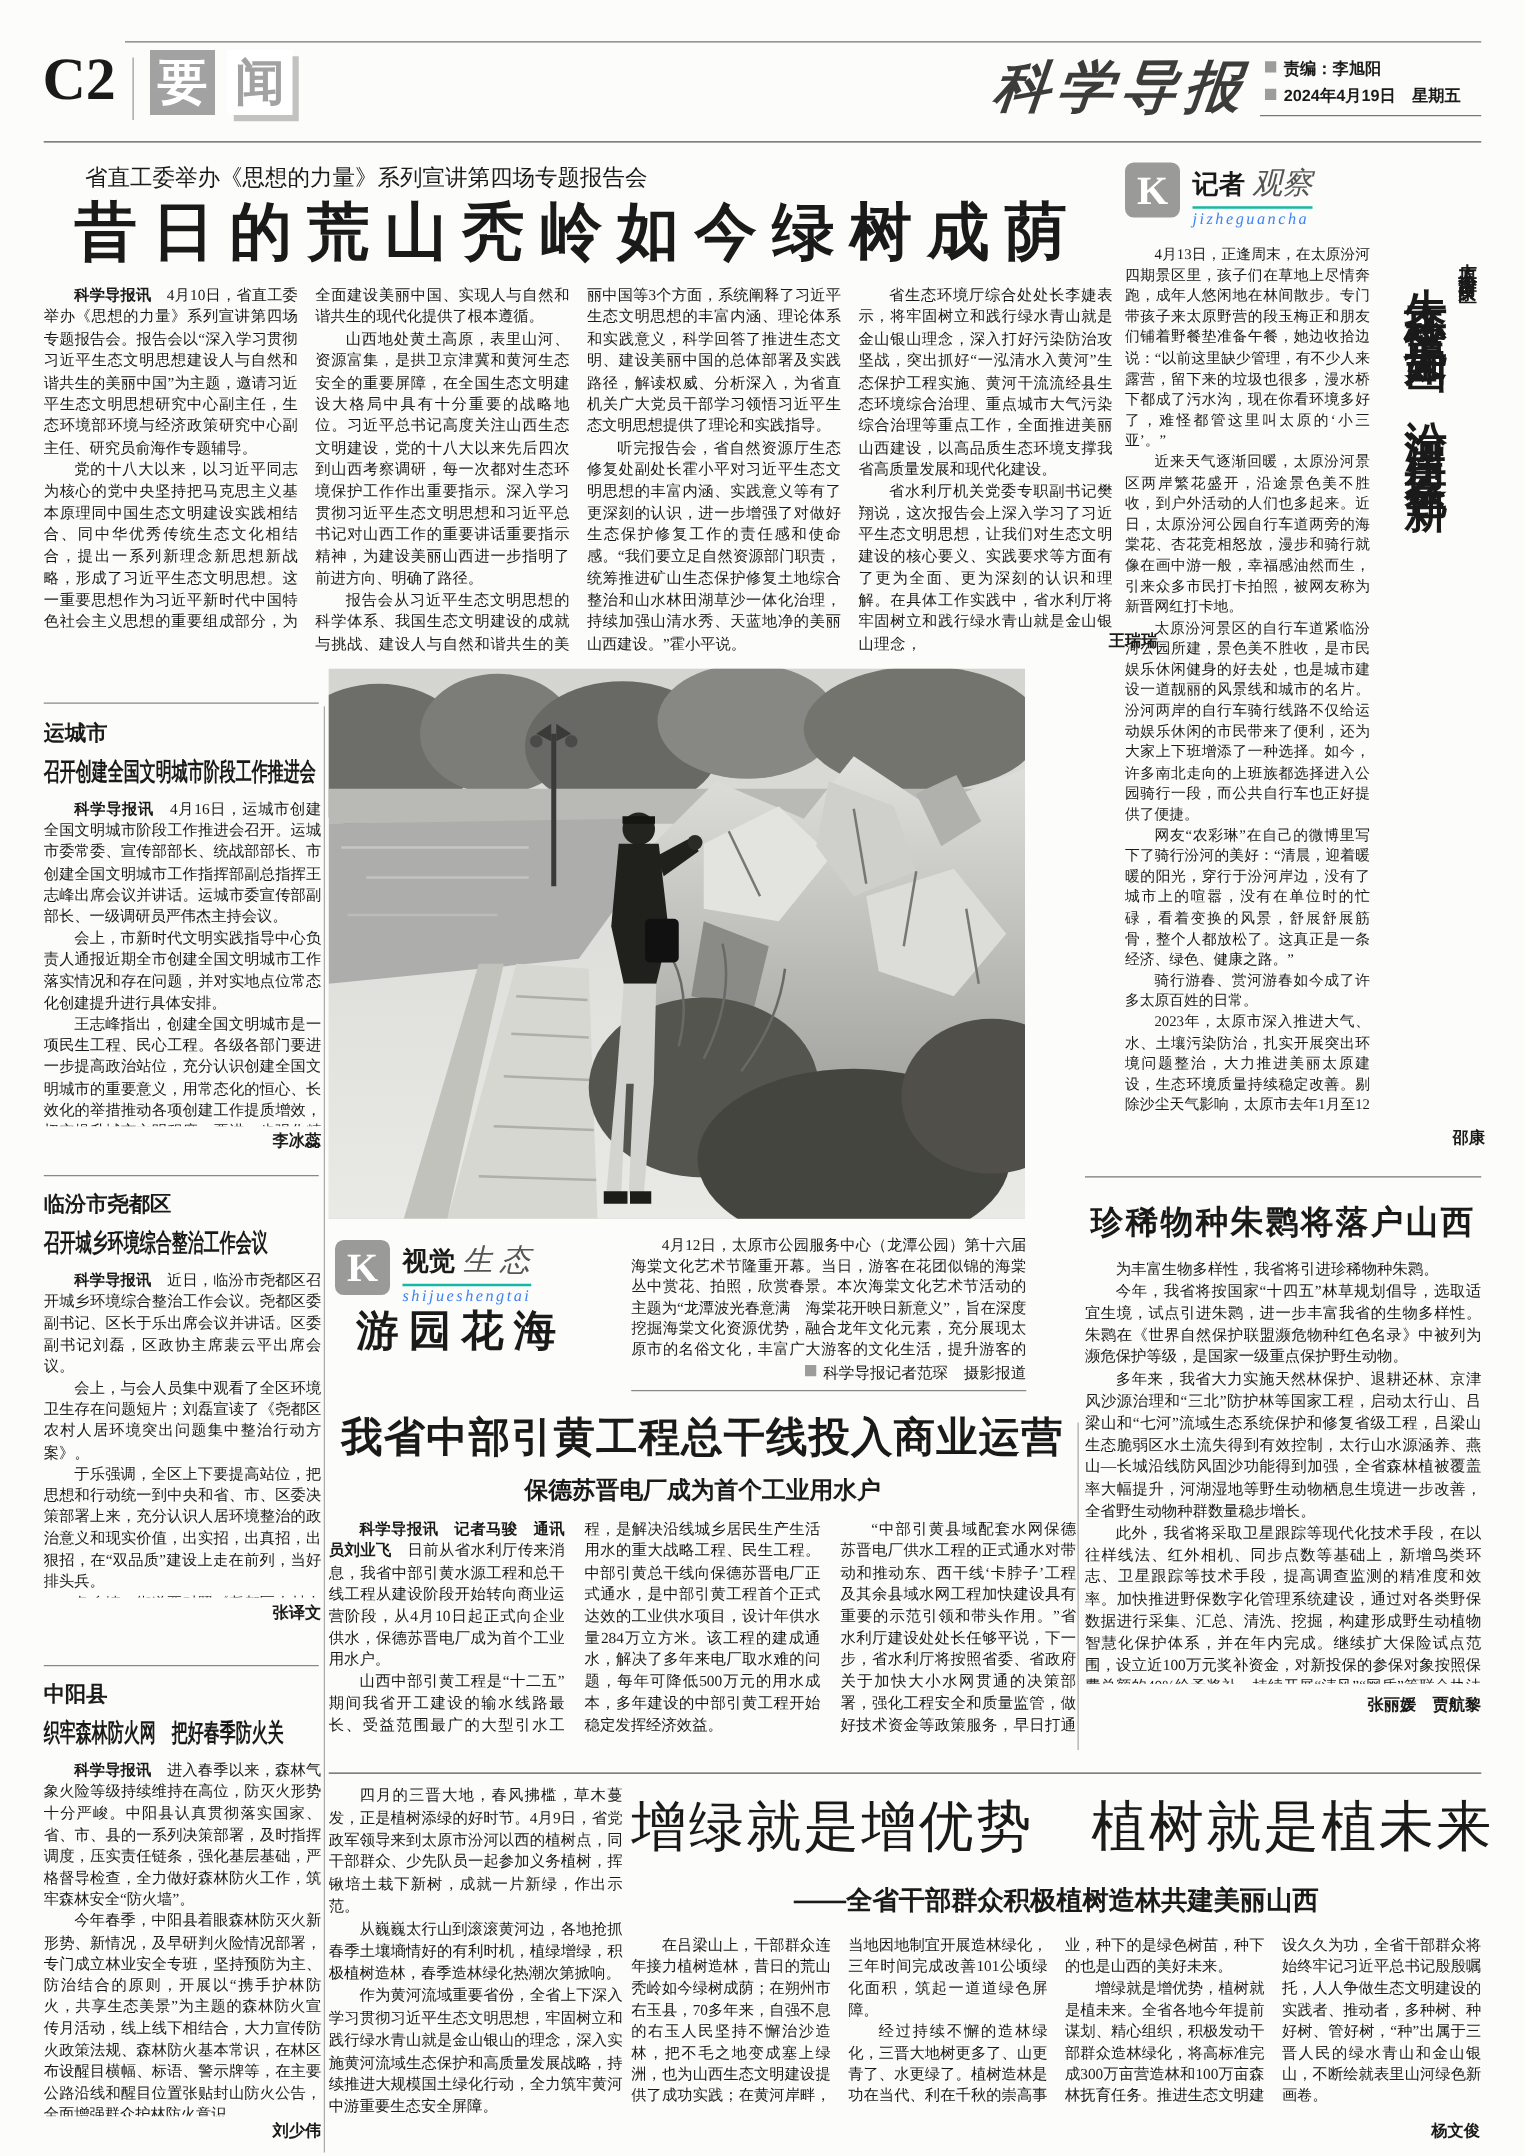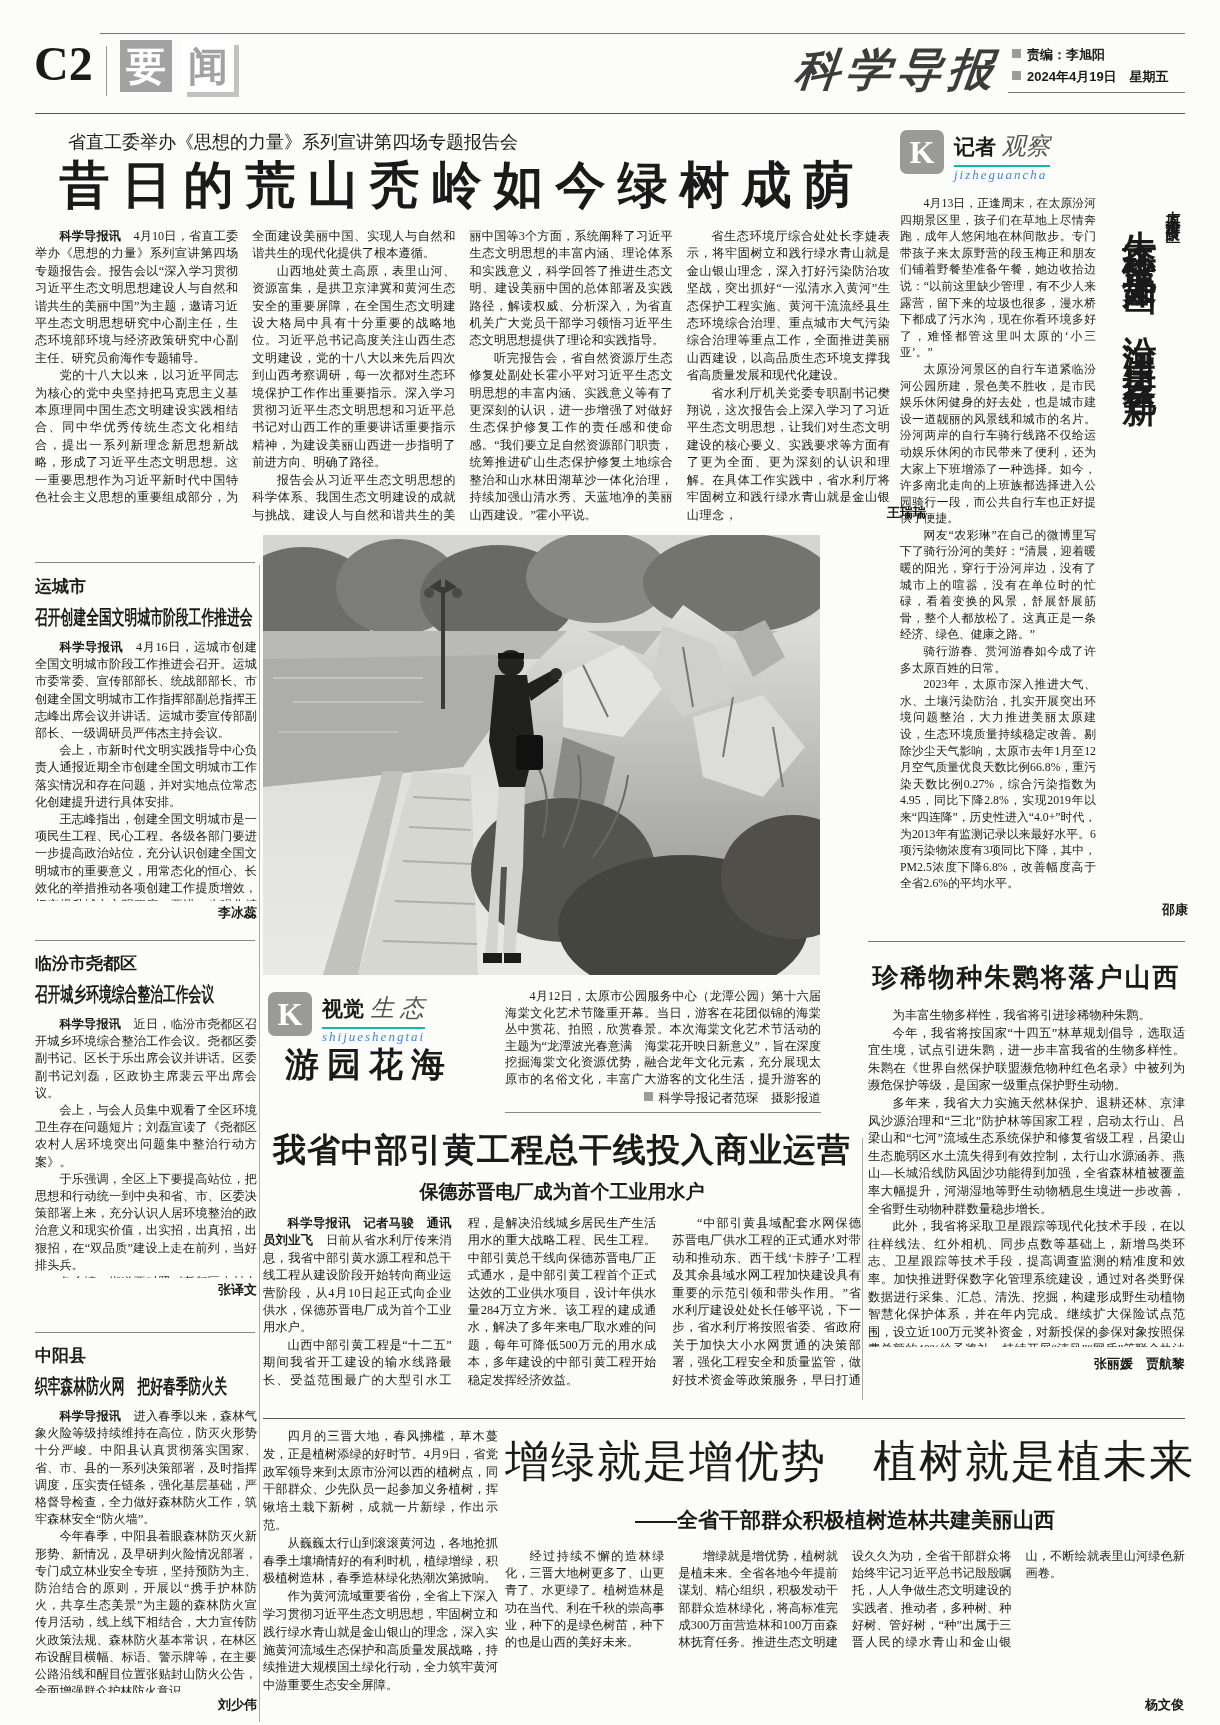--- a/index.html
+++ b/index.html
@@ -124,20 +124,21 @@
     <div class="collab">
       <div class="klogo">K</div>
       <div>
         <div class="names"><span class="lab1">记者</span><span class="lab2">观察</span></div>
         <div class="pinyin">jizheguancha</div>
       </div>
     </div>
     <div class="obs-content">
       <div class="obs-text jtext">
         <p>4月13日，正逢周末，在太原汾河四期景区里，孩子们在草地上尽情奔跑，成年人悠闲地在林间散步。专门带孩子来太原野营的段玉梅正和朋友们铺着野餐垫准备午餐，她边收拾边说：“以前这里缺少管理，有不少人来露营，留下来的垃圾也很多，漫水桥下都成了污水沟，现在你看环境多好了，难怪都管这里叫太原的‘小三亚’。”</p>
+        <p>近来天气逐渐回暖，太原汾河景区两岸繁花盛开，沿途景色美不胜收，到户外活动的人们也多起来。近日，太原汾河公园自行车道两旁的海棠花、杏花竞相怒放，漫步和骑行就像在画中游一般，幸福感油然而生，引来众多市民打卡拍照，被网友称为新晋网红打卡地。</p>
         <p>太原汾河景区的自行车道紧临汾河公园所建，景色美不胜收，是市民娱乐休闲健身的好去处，也是城市建设一道靓丽的风景线和城市的名片。汾河两岸的自行车骑行线路不仅给运动娱乐休闲的市民带来了便利，还为大家上下班增添了一种选择。如今，许多南北走向的上班族都选择进入公园骑行一段，而公共自行车也正好提供了便捷。</p>
         <p>网友“农彩琳”在自己的微博里写下了骑行汾河的美好：“清晨，迎着暖暖的阳光，穿行于汾河岸边，没有了城市上的喧嚣，没有在单位时的忙碌，看着变换的风景，舒展舒展筋骨，整个人都放松了。这真正是一条经济、绿色、健康之路。”</p>
         <p>骑行游春、赏河游春如今成了许多太原百姓的日常。</p>
         <p>2023年，太原市深入推进大气、水、土壤污染防治，扎实开展突出环境问题整治，大力推进美丽太原建设，生态环境质量持续稳定改善。剔除沙尘天气影响，太原市去年1月至12月空气质量优良天数比例66.8%，重污染天数比例0.27%，综合污染指数为4.95，同比下降2.8%，实现2019年以来“四连降”，历史性进入“4.0+”时代，为2013年有监测记录以来最好水平。6项污染物浓度有3项同比下降，其中，PM2.5浓度下降6.8%，改善幅度高于全省2.6%的平均水平。</p>
 
       </div>
       <div class="obs-vert">
         <div class="v-kicker">太原市汾河景区</div>
         <div class="v-head">生态环境美如画　汾河岸边景色新</div>
       </div>
@@ -240,20 +241,21 @@
 
   <div class="abs hairline rule-bottom"></div>
   <div class="abs gr-intro jtext">
     <p>四月的三晋大地，春风拂槛，草木蔓发，正是植树添绿的好时节。4月9日，省党政军领导来到太原市汾河以西的植树点，同干部群众、少先队员一起参加义务植树，挥锹培土栽下新树，成就一片新绿，作出示范。</p>
     <p>从巍巍太行山到滚滚黄河边，各地抢抓春季土壤墒情好的有利时机，植绿增绿，积极植树造林，春季造林绿化热潮次第掀响。</p>
     <p>作为黄河流域重要省份，全省上下深入学习贯彻习近平生态文明思想，牢固树立和践行绿水青山就是金山银山的理念，深入实施黄河流域生态保护和高质量发展战略，持续推进大规模国土绿化行动，全力筑牢黄河中游重要生态安全屏障。</p>
   </div>
   <div class="abs gr-headline">增绿就是增优势　植树就是植未来</div>
   <div class="abs gr-subtitle">——全省干部群众积极植树造林共建美丽山西</div>
   <div class="abs gr-body jtext">
+    <p>在吕梁山上，干部群众连年接力植树造林，昔日的荒山秃岭如今绿树成荫；在朔州市右玉县，70多年来，自强不息的右玉人民坚持不懈治沙造林，把不毛之地变成塞上绿洲，也为山西生态文明建设提供了成功实践；在黄河岸畔，当地因地制宜开展造林绿化，三年时间完成改善101公顷绿化面积，筑起一道道绿色屏障。</p>
     <p>经过持续不懈的造林绿化，三晋大地树更多了、山更青了、水更绿了。植树造林是功在当代、利在千秋的崇高事业，种下的是绿色树苗，种下的也是山西的美好未来。</p>
     <p>增绿就是增优势，植树就是植未来。全省各地今年提前谋划、精心组织，积极发动干部群众造林绿化，将高标准完成300万亩营造林和100万亩森林抚育任务。推进生态文明建设久久为功，全省干部群众将始终牢记习近平总书记殷殷嘱托，人人争做生态文明建设的实践者、推动者，多种树、种好树、管好树，“种”出属于三晋人民的绿水青山和金山银山，不断绘就表里山河绿色新画卷。</p>
   </div>
   <div class="abs byline gr-byline">杨文俊</div>
 
   <div class="abs vline-side"></div>
   <div class="abs hairline rule-l" style="left:35px;top:562px;"></div>
 
   <div class="abs side-item" style="top:575px;">
     <div class="side-kicker">运城市</div>

